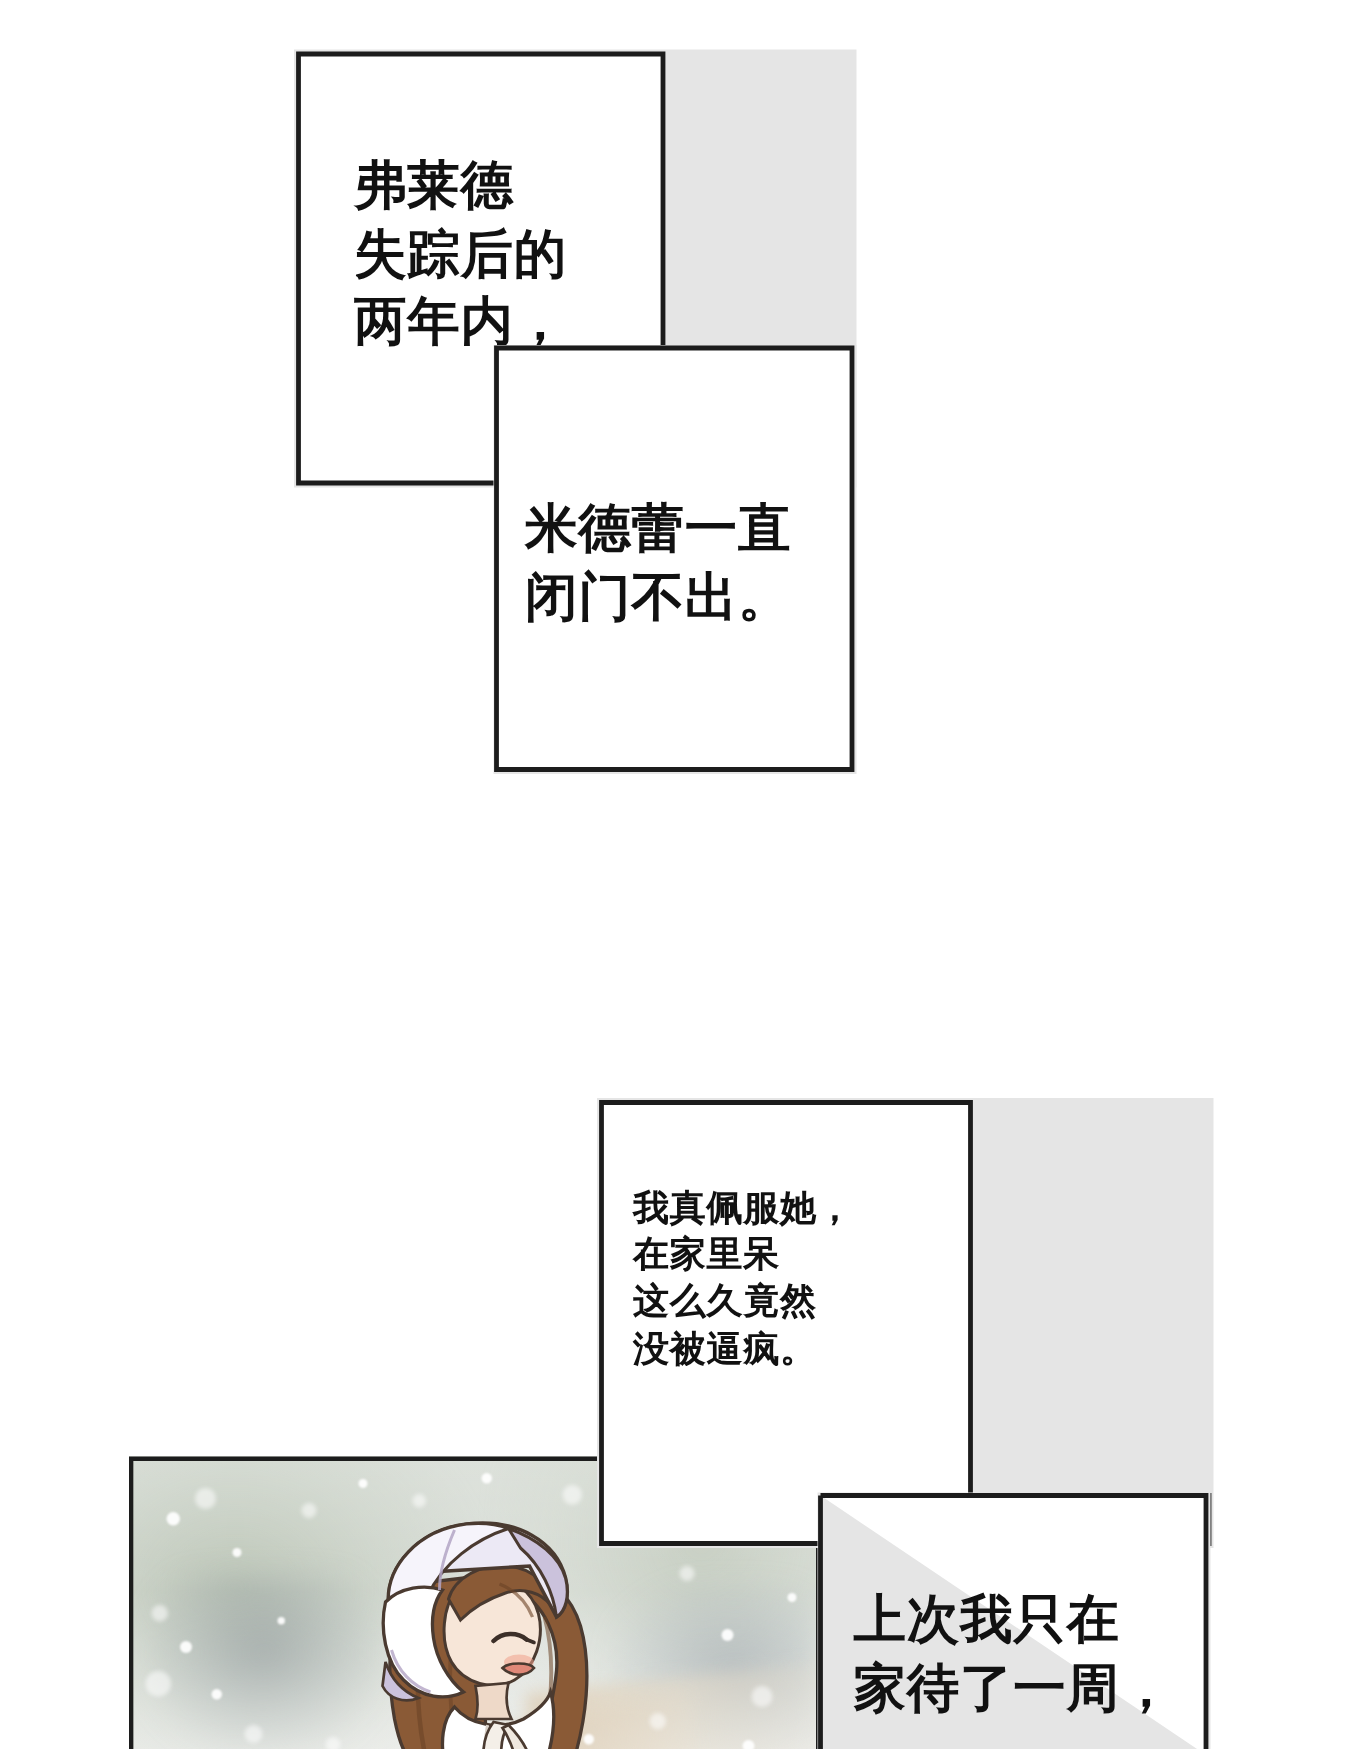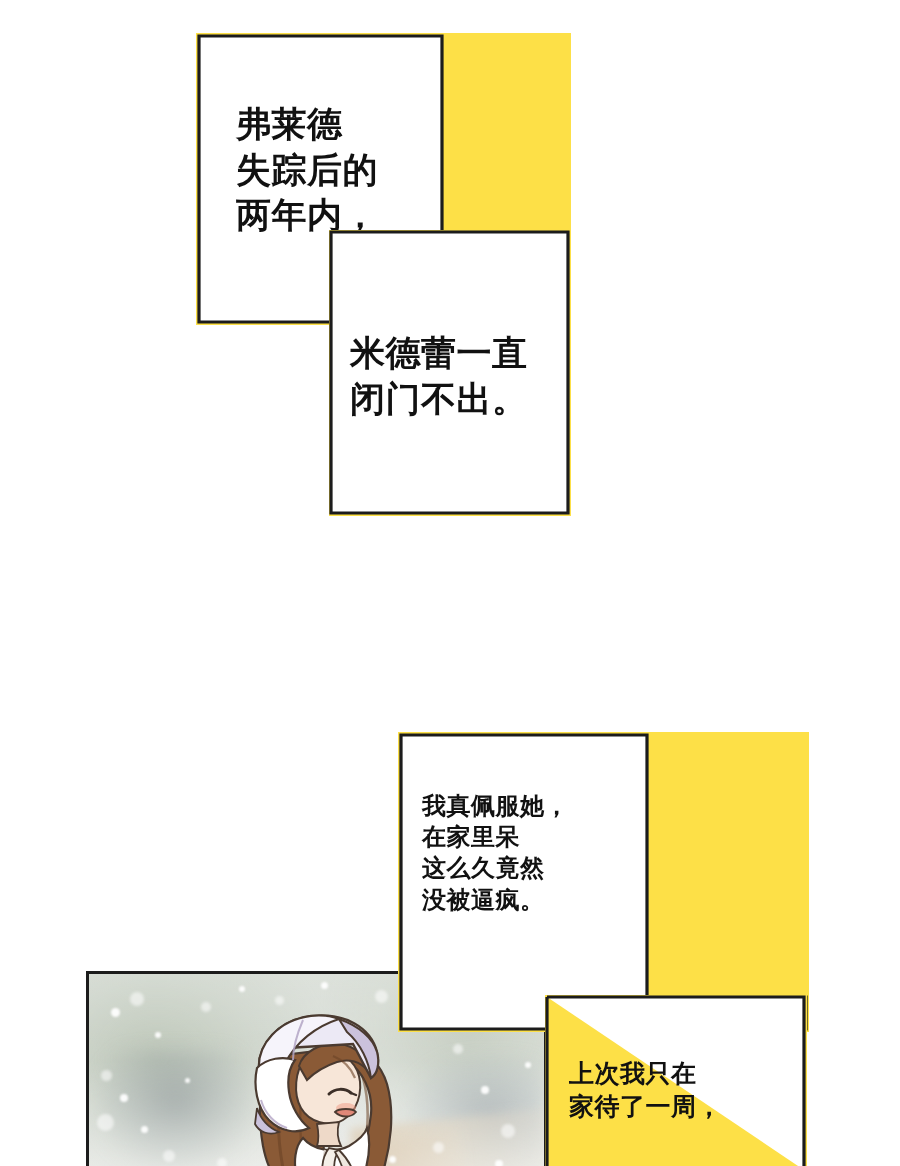--- a/index.html
+++ b/index.html
@@ -107,21 +107,21 @@
     left: 128px;
     top: 34px;
     width: 210px;
     height: 170px;
   }
   .char-svg { display: block; width: 100%; height: 100%; overflow: visible; }
 
   
   .bubble {
     position: absolute;
-    background: #fde047;
+    background: #e5e5e5;
     box-sizing: border-box;
   }
   .bubble-svg {
     position: absolute;
     left: 0; top: 0;
     overflow: visible;
   }
   .bubble-text {
     position: absolute;
     color: #111111;
@@ -139,21 +139,21 @@
   
   #bubble-2 { left: 329px; top: 230px; width: 242px; height: 286px; padding-left: 29px; }
   #bubble-2 .bubble-text { left: 21px; top: 100px; font-size: 35px; }
 
   
   #bubble-3 { left: 398px; top: 732px; width: 411px; height: 300px; }
   #bubble-3 .bubble-text { left: 24px; top: 58px; font-size: 24px; }
 
   
   #bubble-4 { left: 545px; top: 995px; width: 262px; height: 175px; }
-  #bubble-4 .bubble-text { left: 24px; top: 62px; font-size: 25px; }
+  #bubble-4 .bubble-text { left: 24px; top: 62px; font-size: 35px; }
 </style>
 </head>
 <body>
 
 <div id="page">
 
   <div class="art-panel">
     <div class="art-inner">
       <div class="bg-base"></div>
       <div class="bg-green-left"></div>

